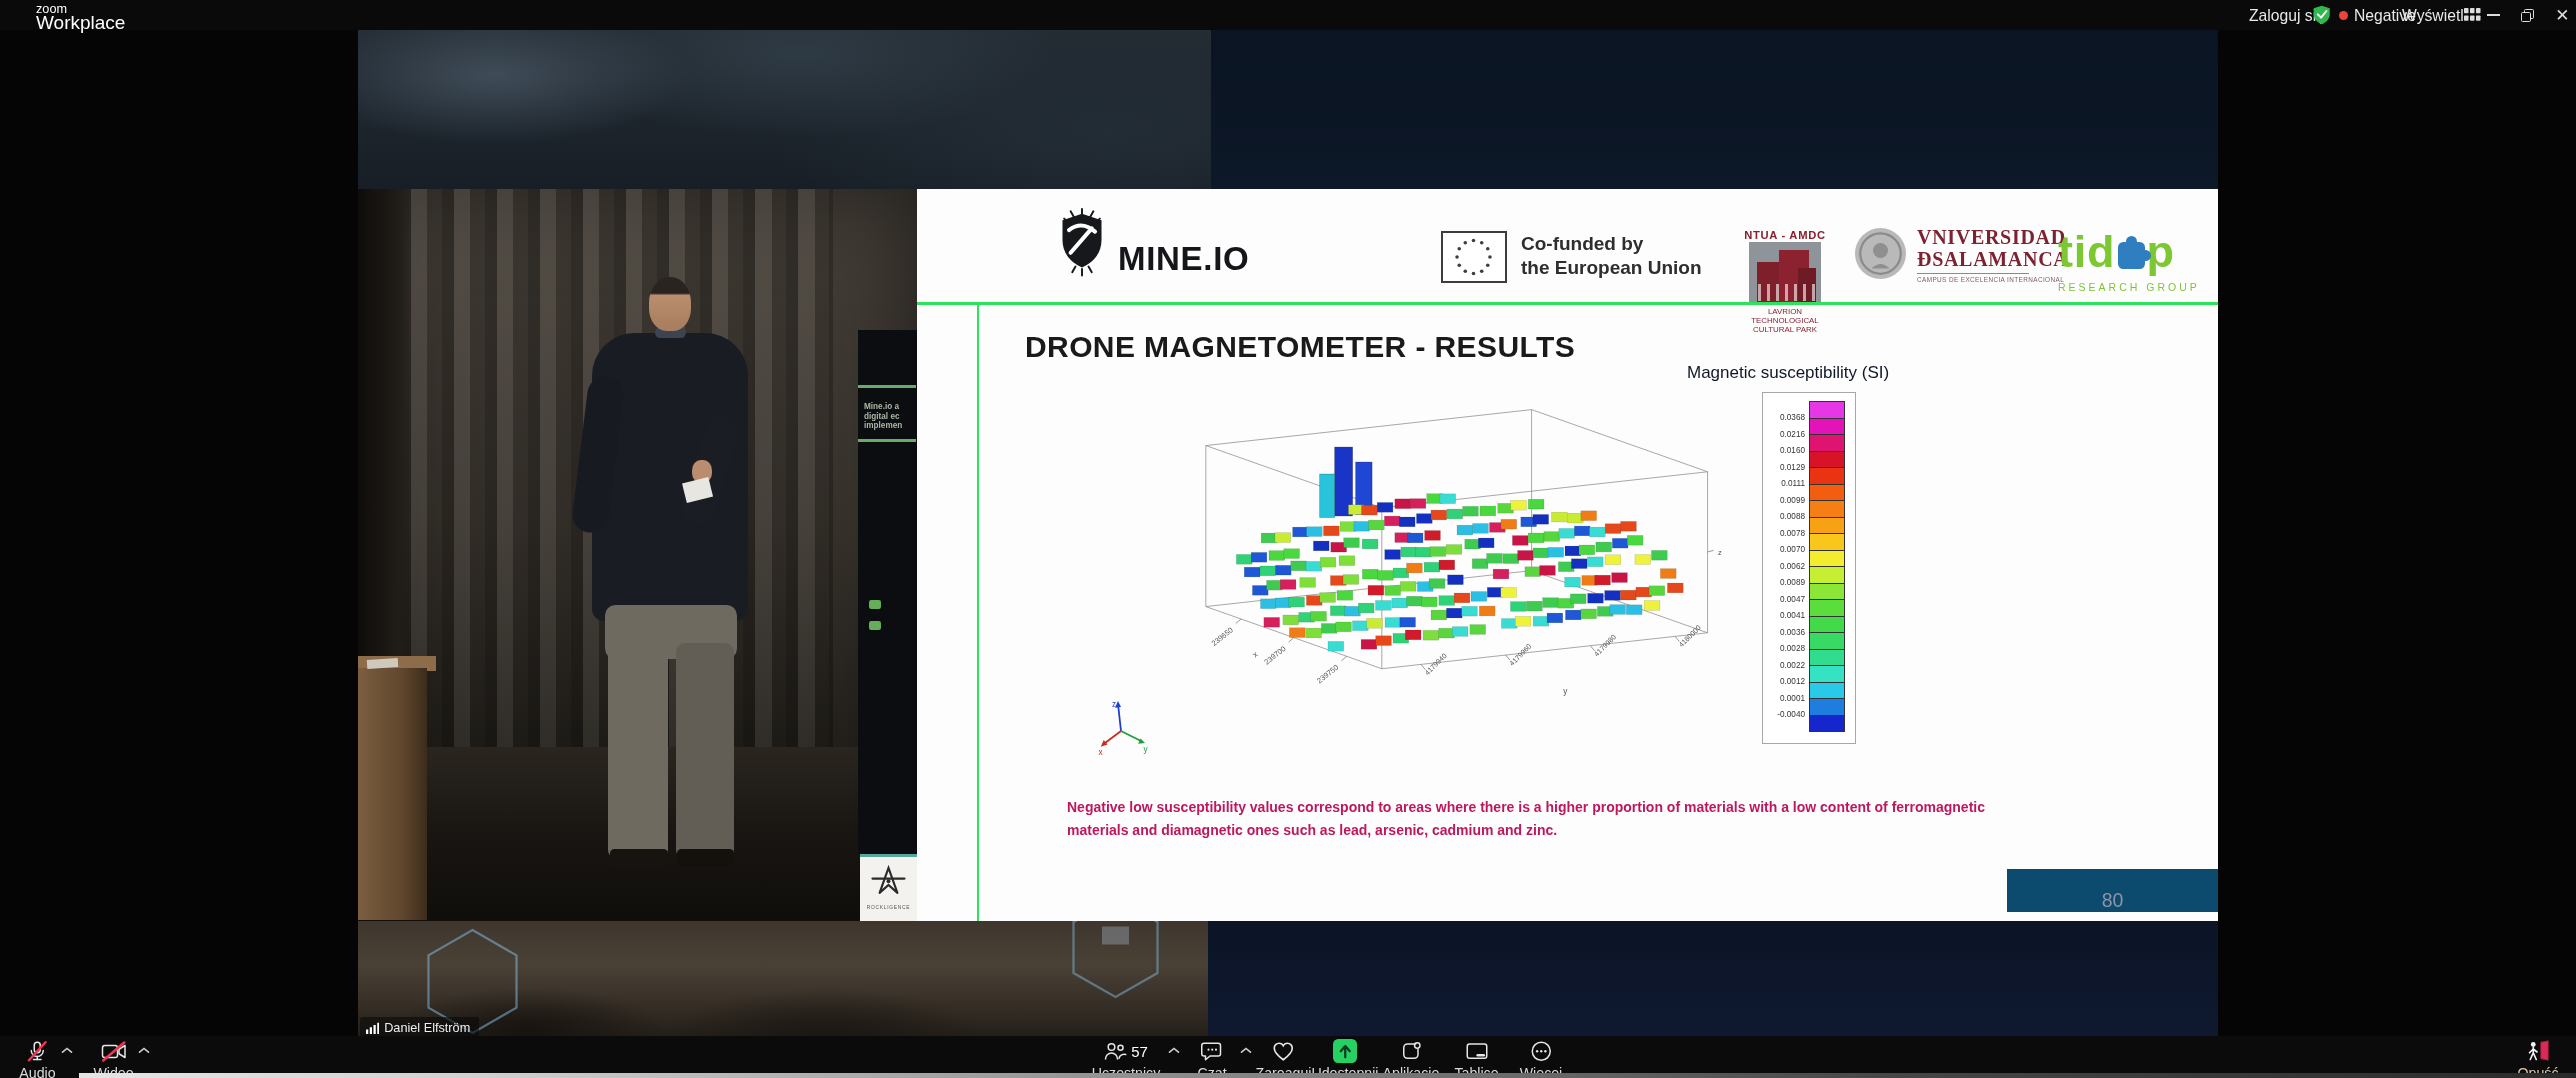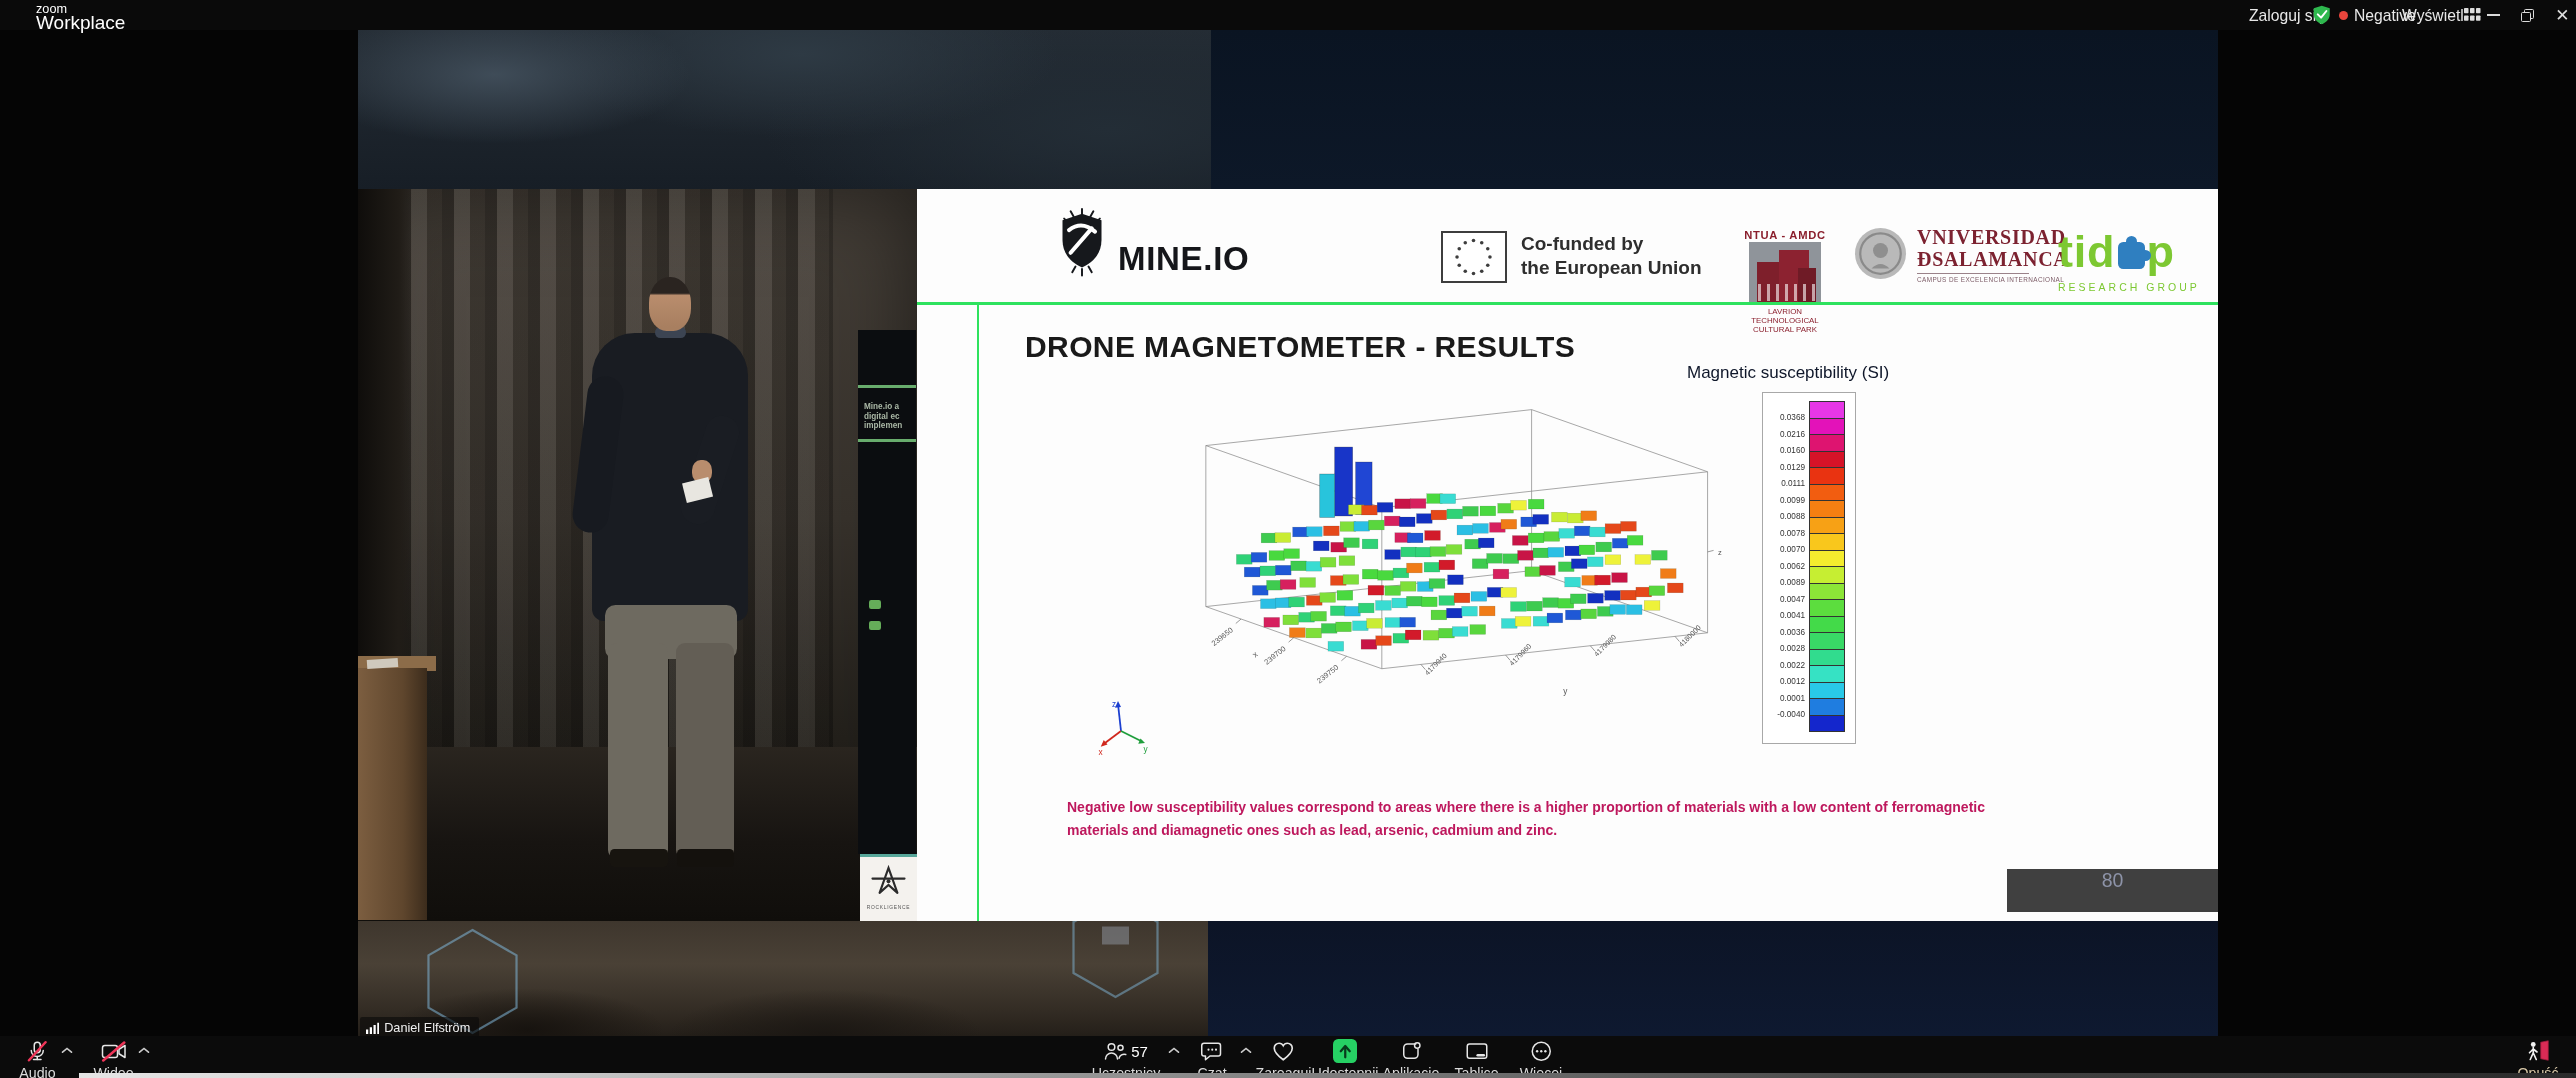--- a/index.html
+++ b/index.html
@@ -28,21 +28,21 @@
   
   #speaker{position:absolute;left:0;top:159px;width:559px;height:732px;background:linear-gradient(180deg,#453f38 0%,#37322c 45%,#23201b 75%,#161310 100%);overflow:hidden;box-shadow:inset 0 0 90px rgba(0,0,0,.55);}
   .curtain{position:absolute;left:41px;top:0;width:434px;height:577px;
       background:repeating-linear-gradient(90deg, rgba(0,0,0,.30) 0 12px, rgba(255,255,255,.06) 12px 28.5px, rgba(0,0,0,.16) 28.5px 43px),
       linear-gradient(180deg,#58504639 0%, #2c282400 100%);}
   .vdarkleft{position:absolute;left:0;top:0;width:54px;height:732px;background:linear-gradient(90deg,#0f0d0b 0%,#201c17 75%,rgba(32,28,23,0) 100%);}
   .vfloor{position:absolute;left:0;top:558px;width:559px;height:174px;background:linear-gradient(180deg,#2a251f 0%,#171411 55%,#100e0b 100%);}
   .podium{position:absolute;left:0;top:479px;width:69px;height:252px;background:linear-gradient(90deg,#7c5e40 0%,#5f462d 65%,#3c2c1c 100%);}
   .podiumtop{position:absolute;left:0;top:467px;width:78px;height:15px;background:#8c6c49;}
   .paper{position:absolute;left:9px;top:470px;width:31px;height:9px;background:#cfc9bd;transform:rotate(-4deg);}
-  .sidepanel{position:absolute;left:500px;top:141px;width:58px;height:524px;background:#0b0d10;}
+  .sidepanel{position:absolute;left:500px;top:141px;width:58px;height:524px;background:#0b0d10;padding-left:33px;}
   .greenline{position:absolute;left:0;width:58px;height:3px;background:#79c97e;opacity:.85;}
   .paneltxt{position:absolute;left:6px;color:#aab8a6;font-size:8.2px;line-height:9.7px;font-weight:bold;}
   .panelico{position:absolute;width:12px;height:9px;background:#6fbf62;border-radius:2.2px;opacity:.9;}
   .whitecard{position:absolute;left:502px;top:665px;width:57px;height:67px;background:#f4f2ee;border-top:3.7px solid #57a79a;}
   .cardtxt{position:absolute;left:0;top:48px;width:57px;text-align:center;font-size:4.9px;letter-spacing:0.7px;color:#555;}
   
   .p-head{position:absolute;left:291px;top:88px;width:42px;height:54px;border-radius:48% 48% 42% 42%;background:linear-gradient(180deg,#2a2420 0%,#2a2420 30%,#b98d6d 34%,#a87f60 92%);}
   .p-collar{position:absolute;left:297px;top:138px;width:31px;height:10.5px;background:#3c4452;border-radius:5.2px;}
   .p-body{position:absolute;left:234px;top:144px;width:156px;height:288px;background:#191c22;border-radius:43px 43px 12px 12px;}
   .p-arm-l{position:absolute;left:222px;top:187px;width:36px;height:157px;background:#171a20;border-radius:18px;transform:rotate(7deg);}
@@ -59,21 +59,21 @@
   .sl-title{position:absolute;left:108px;top:141px;font-size:30px;font-weight:bold;color:#1a1a1a;letter-spacing:0.4px;}
   .greenH{position:absolute;left:0;top:113px;width:1301px;height:3px;background:#2ee25e;}
   .greenV{position:absolute;left:60px;top:116px;width:2.2px;height:616px;background:#2ee25e;}
   .maglabel{position:absolute;left:750px;top:174px;font-size:17px;color:#0f172a;margin-left:20px;}
   .cbbox{position:absolute;left:845px;top:203px;width:92px;height:350px;background:#fff;border:1.5px solid #a8a8a8;}
   #cb-bands{position:absolute;left:46px;top:9px;width:36px;height:330px;display:flex;flex-direction:column;}
   .cb-band{flex:1;border:0.7px solid #333;margin-top:-0.7px;}
   #cb-labels{position:absolute;left:1.5px;top:9px;width:42px;height:330px;}
   .cb-lab{position:absolute;right:1.5px;font-size:8.2px;color:#333;}
   .bodytext{position:absolute;left:150px;top:607px;width:970px;font-size:14px;font-weight:bold;color:#be185d;line-height:23px;}
-  .pagebar{position:absolute;left:1090px;top:680px;width:211px;height:43px;background:#404040;display:flex;align-items:flex-start;justify-content:center;}
+  .pagebar{position:absolute;left:1090px;top:680px;width:211px;height:43px;background:#0c4a6e;display:flex;align-items:flex-end;justify-content:center;}
   .pagenum{color:#8d93a8;font-size:19.5px;}
   
   .mine-word{position:absolute;left:201px;top:51px;font-size:33px;font-weight:bold;color:#15161a;letter-spacing:0.7px;}
   .euflag{position:absolute;left:524px;top:42px;width:66px;height:52px;border:2.2px solid #3d3d3d;background:#fff;box-sizing:border-box;}
   .eutxt{position:absolute;left:604px;top:43px;font-size:19px;font-weight:bold;color:#2e2e2e;line-height:24px;}
   .ntua{position:absolute;left:821px;top:4.5px;width:94px;text-align:center;color:#8a1f2d;}
   .ntua-t1{font-size:11.2px;font-weight:bold;letter-spacing:0.7px;margin-top:35px;}
   .ntua-img{position:relative;width:72px;height:63px;margin:1.5px auto;background:#8f949a;overflow:hidden;}
   .ntua-b1{position:absolute;left:7.5px;top:19.5px;width:25.5px;height:43px;background:#7e1f2b;}
   .ntua-b2{position:absolute;left:30px;top:7.5px;width:30px;height:55px;background:#8c2230;}

